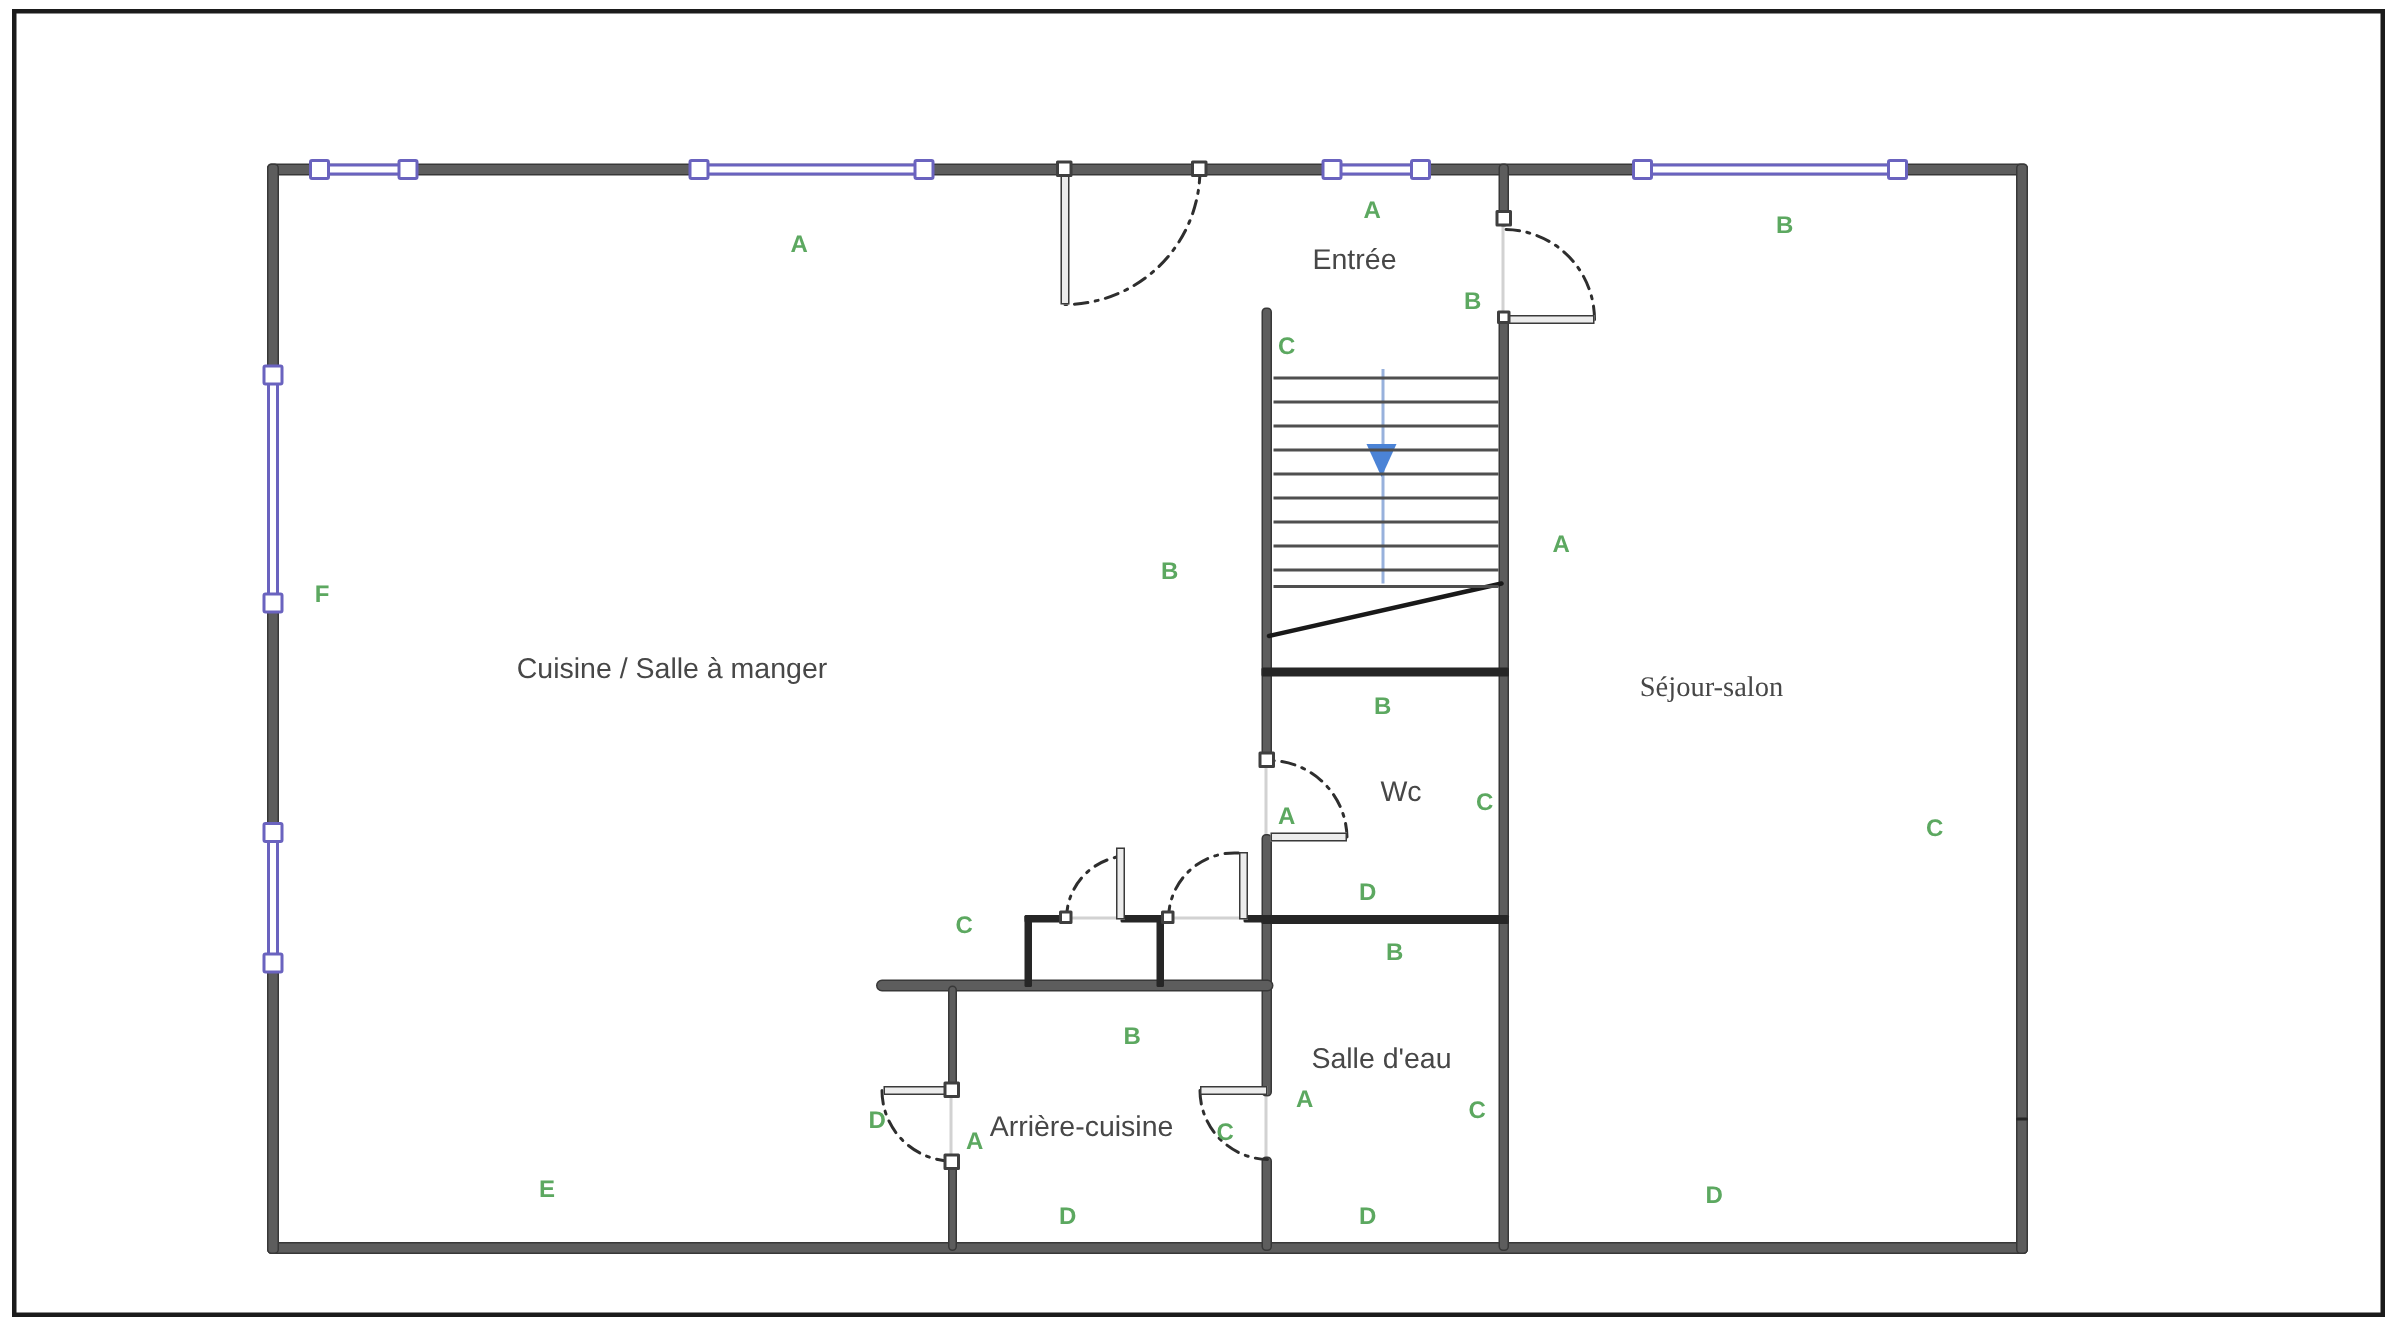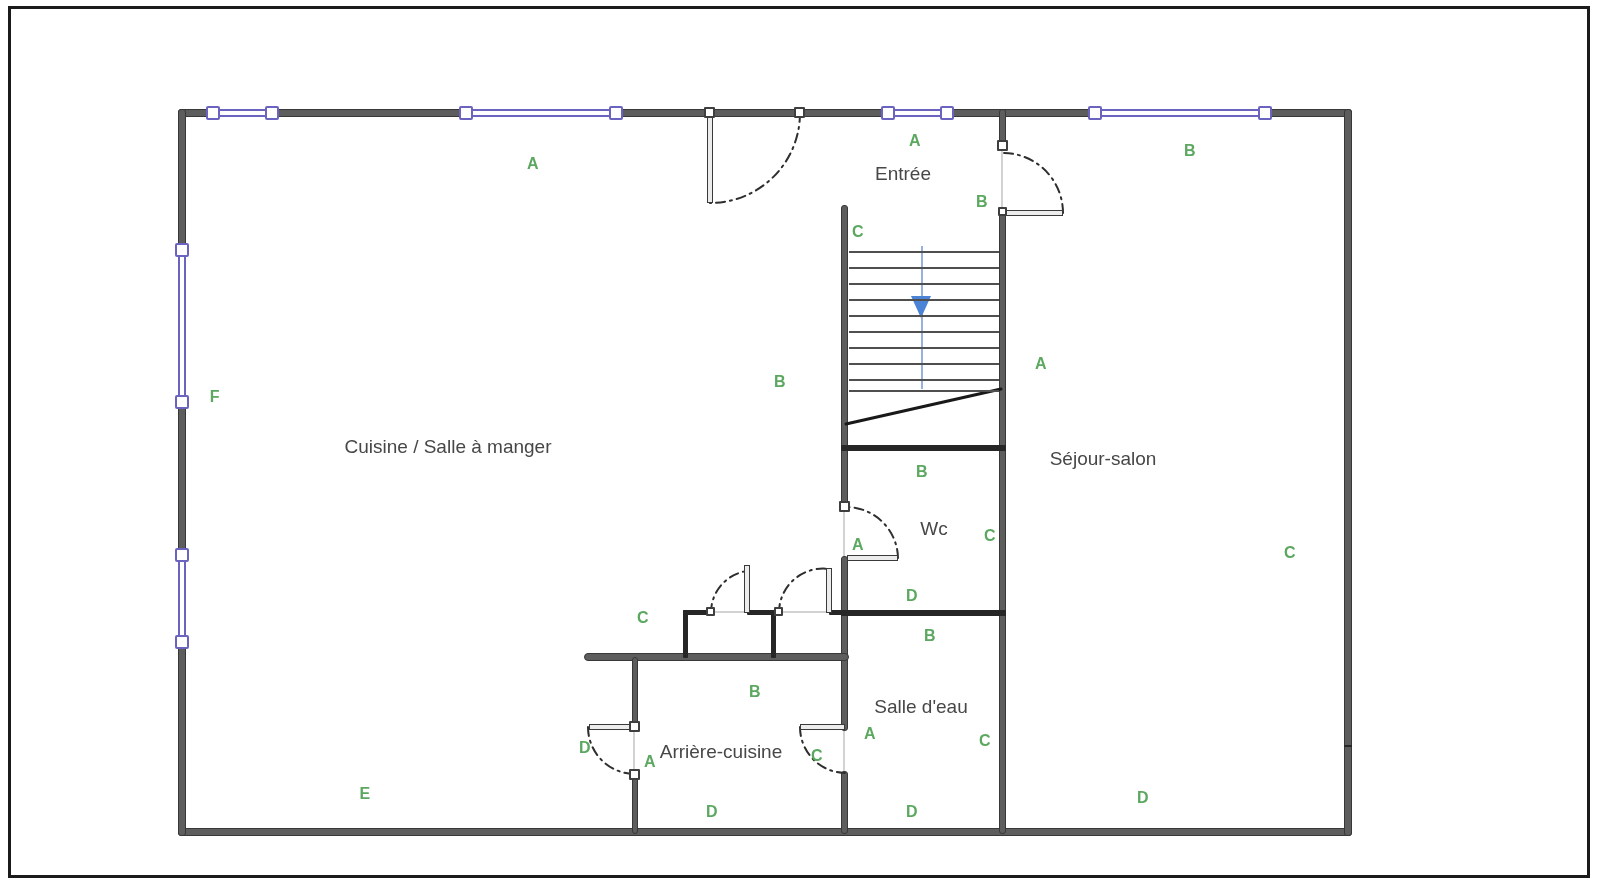--- a/index.html
+++ b/index.html
@@ -152,21 +152,21 @@
     <span class="marker" style="left: 985px; top: 741px;">C</span>
     <span class="marker" style="left: 817px; top: 756px;">C</span>
     <span class="marker" style="left: 585px; top: 748px;">D</span>
     <span class="marker" style="left: 650px; top: 762px;">A</span>
     <span class="marker" style="left: 365px; top: 794px;">E</span>
     <span class="marker" style="left: 712px; top: 812px;">D</span>
     <span class="marker" style="left: 912px; top: 812px;">D</span>
     <span class="marker" style="left: 1143px; top: 798px;">D</span>
     <span class="marker" style="left: 1290px; top: 553px;">C</span>
     <span class="room-label" style="left: 448px; top: 447px;">Cuisine / Salle à manger</span>
-    <span class="room-label" style="left: 1103px; top: 459px;">Séjour-salon</span>
+    <span class="room-label" style="left: 1141px; top: 459px; font-family: Liberation Serif, serif;">Séjour-salon</span>
     <span class="room-label" style="left: 903px; top: 174px;">Entrée</span>
     <span class="room-label" style="left: 934px; top: 529px;">Wc</span>
     <span class="room-label" style="left: 921px; top: 707px;">Salle d'eau</span>
     <span class="room-label" style="left: 721px; top: 752px;">Arrière-cuisine</span>
     <div class="tread" style="left: 849px; top: 251px; width: 150px;"></div>
     <div class="tread" style="left: 849px; top: 267px; width: 150px;"></div>
     <div class="tread" style="left: 849px; top: 283px; width: 150px;"></div>
     <div class="tread" style="left: 849px; top: 299px; width: 150px;"></div>
     <div class="tread" style="left: 849px; top: 315px; width: 150px;"></div>
     <div class="tread" style="left: 849px; top: 331px; width: 150px;"></div>

